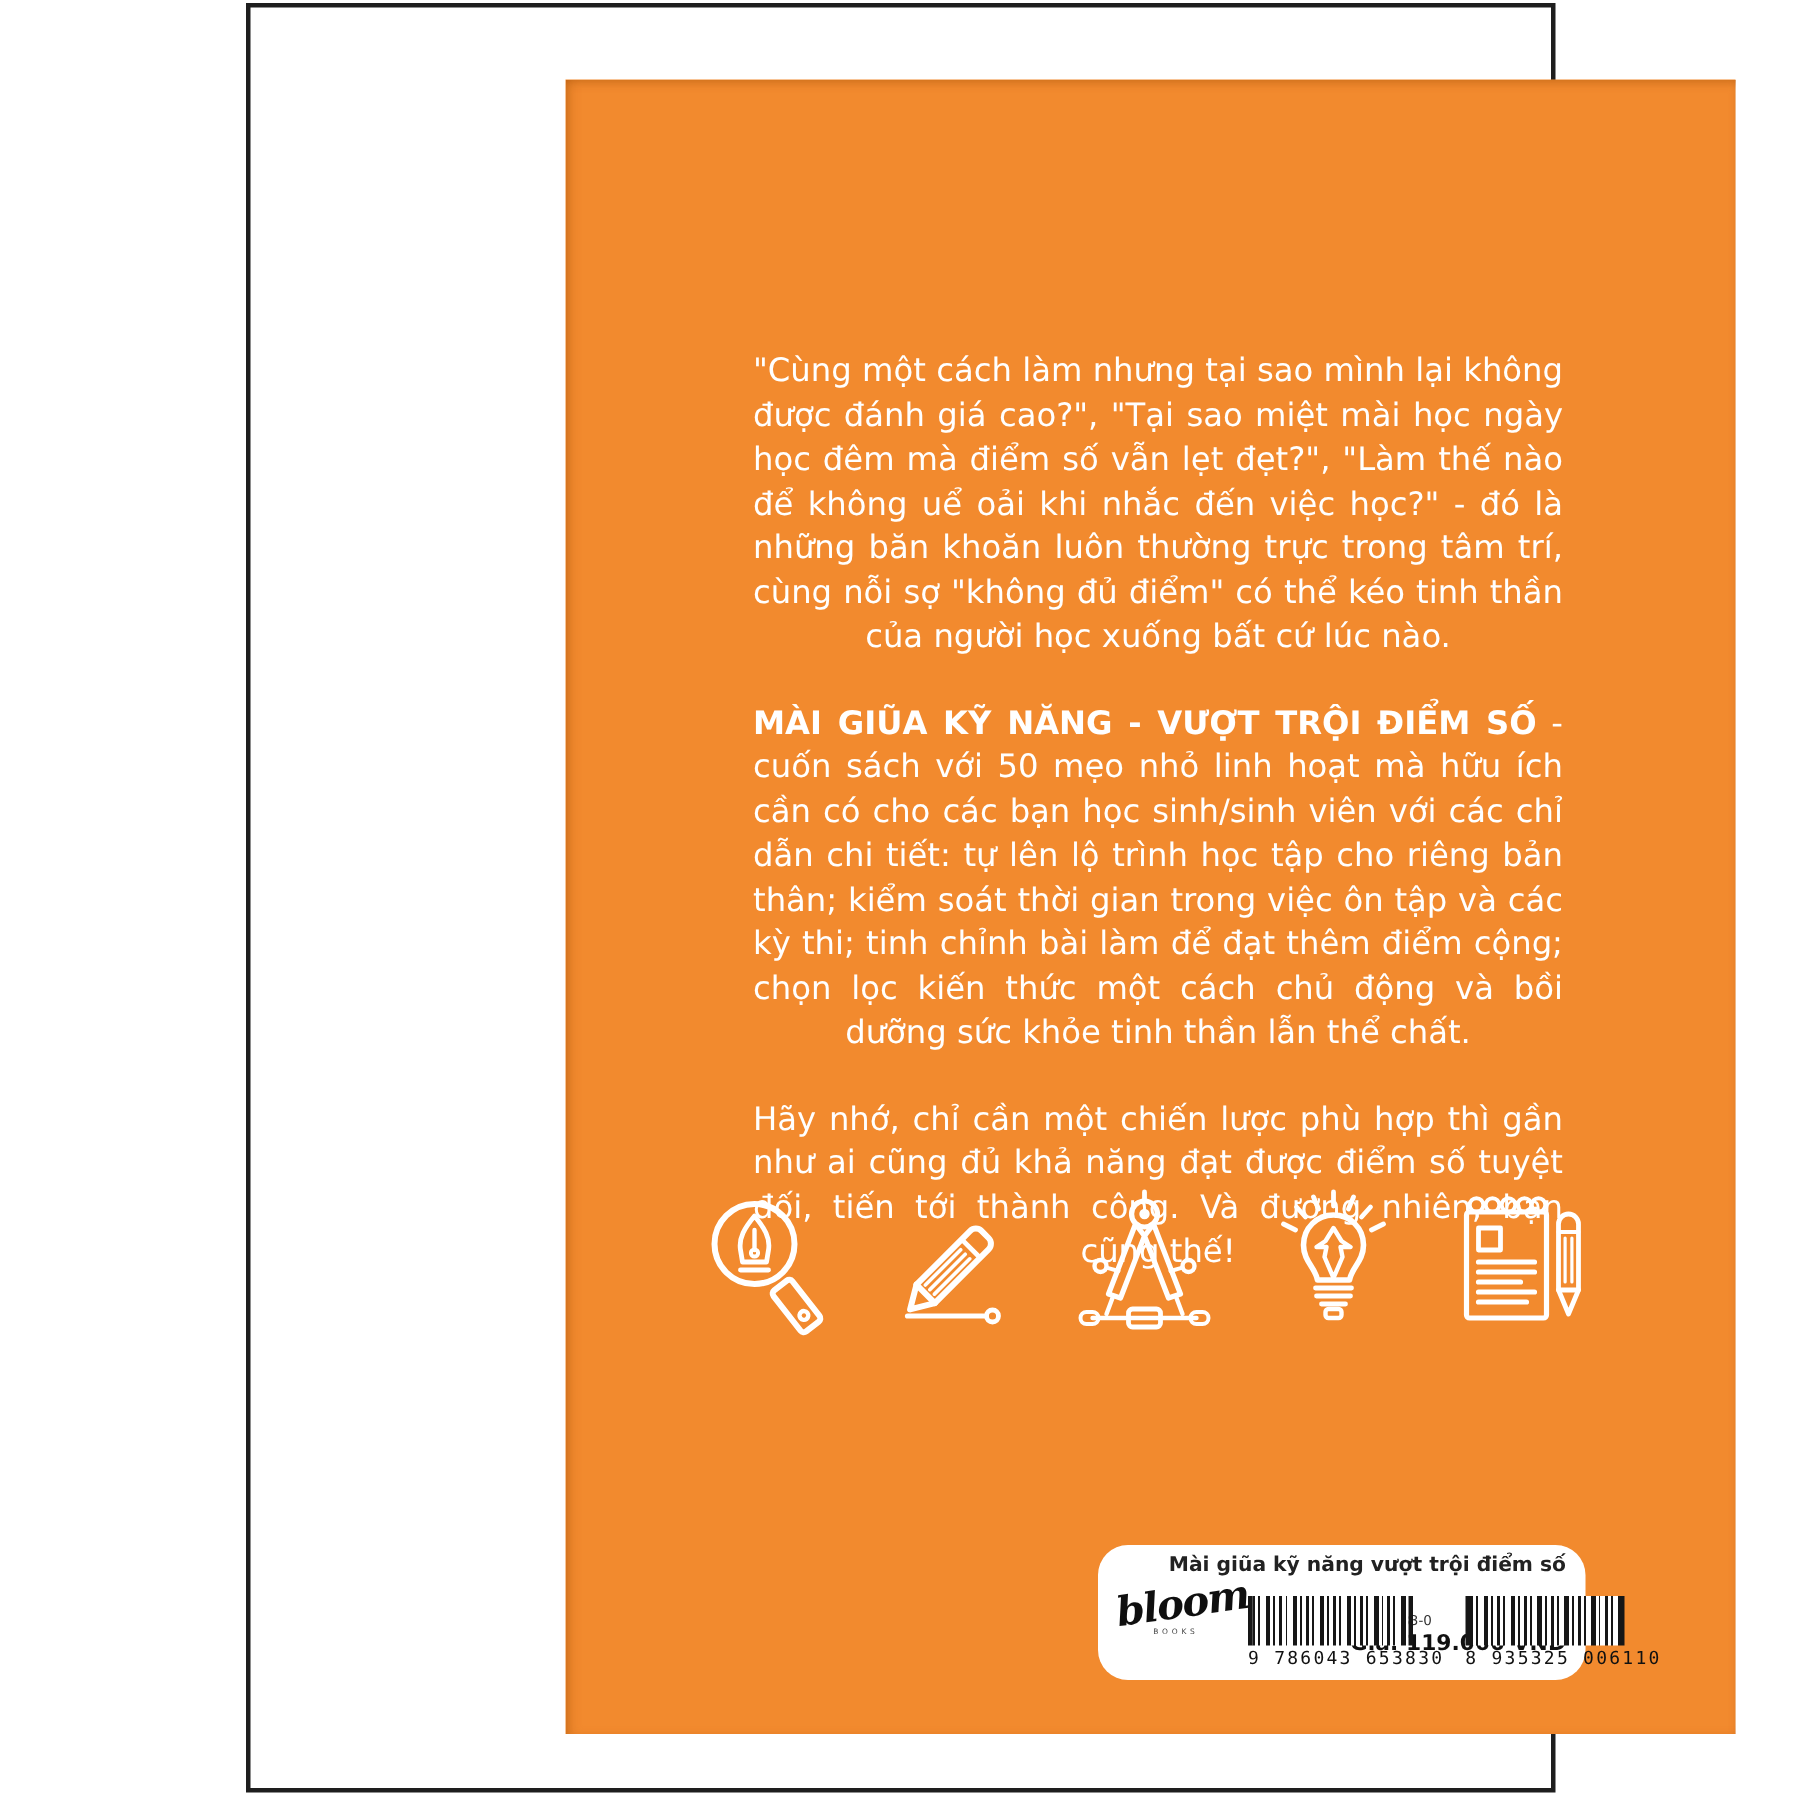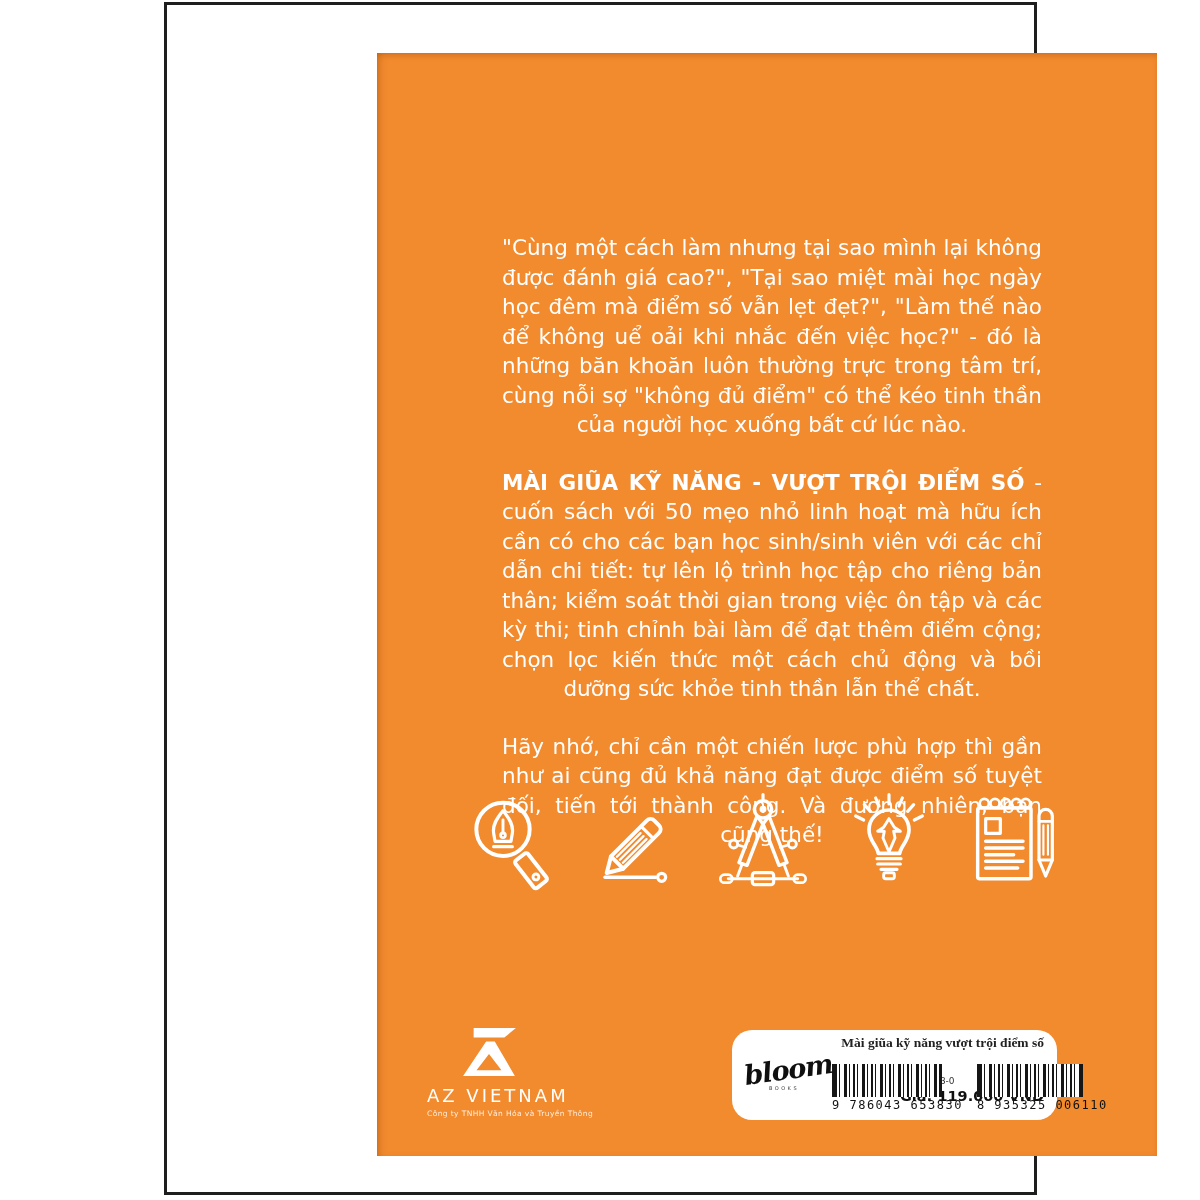--- a/index.html
+++ b/index.html
@@ -26,21 +26,21 @@
   .publisher{position:absolute;left:50px;top:975px;width:124px;text-align:center;color:#ffffff;}
   .publisher svg{display:block;margin:0 auto;}
   .pub-name{margin-top:9px;font-size:18px;letter-spacing:3px;white-space:nowrap;}
   .pub-sub{margin-top:3px;font-size:7.5px;letter-spacing:.4px;color:rgba(255,255,255,.85);white-space:nowrap;}
   .bc-panel{position:absolute;left:355px;top:977px;width:325px;height:90px;
             background:#ffffff;border-radius:20px;color:#1b1b1b;}
   .bloom{position:absolute;left:12px;top:24px;width:80px;text-align:center;}
   .bloom-script{font-family:"DejaVu Serif",serif;font-style:italic;font-weight:bold;
                 font-size:27px;letter-spacing:-1px;color:#0f0f0f;transform:rotate(-8deg);display:inline-block;}
   .bloom-sub{font-size:5px;letter-spacing:2.5px;color:#444;text-transform:uppercase;margin-top:0;}
-  .bc-title{position:absolute;right:13px;top:5px;font-size:13.5px;font-weight:600;color:#222;white-space:nowrap;font-family:Liberation Serif, serif;}
+  .bc-title{position:absolute;right:13px;top:5px;font-size:13.5px;font-weight:600;color:#222;white-space:nowrap;}
   .bc-isbn{position:absolute;left:108px;top:22px;font-size:9px;color:#333;white-space:nowrap;margin-top:24px;}
   .bc-price{position:absolute;right:13px;top:18px;font-size:14.5px;font-weight:bold;color:#101010;white-space:nowrap;margin-top:40px;}
   .bc-row{position:absolute;left:100px;top:34px;display:flex;gap:14px;}
   .barcode{text-align:center;}
   .bars{height:33px;
         background:repeating-linear-gradient(90deg,#161616 0 2px,#fff 2px 4px,#161616 4px 5px,
                    #fff 5px 9px,#161616 9px 12px,#fff 12px 14px,#161616 14px 15px,#fff 15px 18px);
         border-left:3px solid #161616;border-right:3px solid #161616;}
   .bc1 .bars{width:104px;} .bc2 .bars{width:100px;}
   .bc-num{font-family:"DejaVu Sans Mono",monospace;font-size:12px;letter-spacing:1.5px;
@@ -123,28 +123,20 @@
             <rect x="14" y="21" width="11" height="11" stroke-width="2.4"></rect>
             <path d="M14,38 H42 M14,43 H42 M14,48 H35 M14,53 H42 M14,58 H38" stroke-width="2.6"></path>
             <path d="M54,19 a4,4 0 0 1 10,0 V52 H54 Z" stroke-width="2.4"></path>
             <path d="M54,23 H64" stroke-width="2"></path>
             <path d="M57.3,26 V48 M60.7,26 V48" stroke-width="1.6"></path>
             <path d="M54,52 L59,64 L64,52" stroke-width="2.4"></path>
           </svg>
         </div>
       </div>
 
-      <div class="publisher">
-        <svg width="54" height="48" viewBox="0 0 56 50">
-          <path d="M12,0 H56 L44,10 H12 Z" fill="#ffffff"></path>
-          <path fill-rule="evenodd" fill="#ffffff" d="M25,14 H34 L55,50 H1 Z M28,27 L15,44 H41 Z"></path>
-        </svg>
-        <div class="pub-name">AZ VIETNAM</div>
-        <div class="pub-sub">Công ty TNHH Văn Hóa và Truyền Thông</div>
-      </div>
 
       <div class="bc-panel">
         <div class="bloom">
           <div class="bloom-script">bloom</div>
           <div class="bloom-sub">books</div>
         </div>
         <div class="bc-title">Mài giũa kỹ năng vượt trội điểm số</div>
         <div class="bc-isbn">ISBN: 978-604-365-383-0</div>
         <div class="bc-price">Giá: 119.000 VNĐ</div>
         <div class="bc-row">

